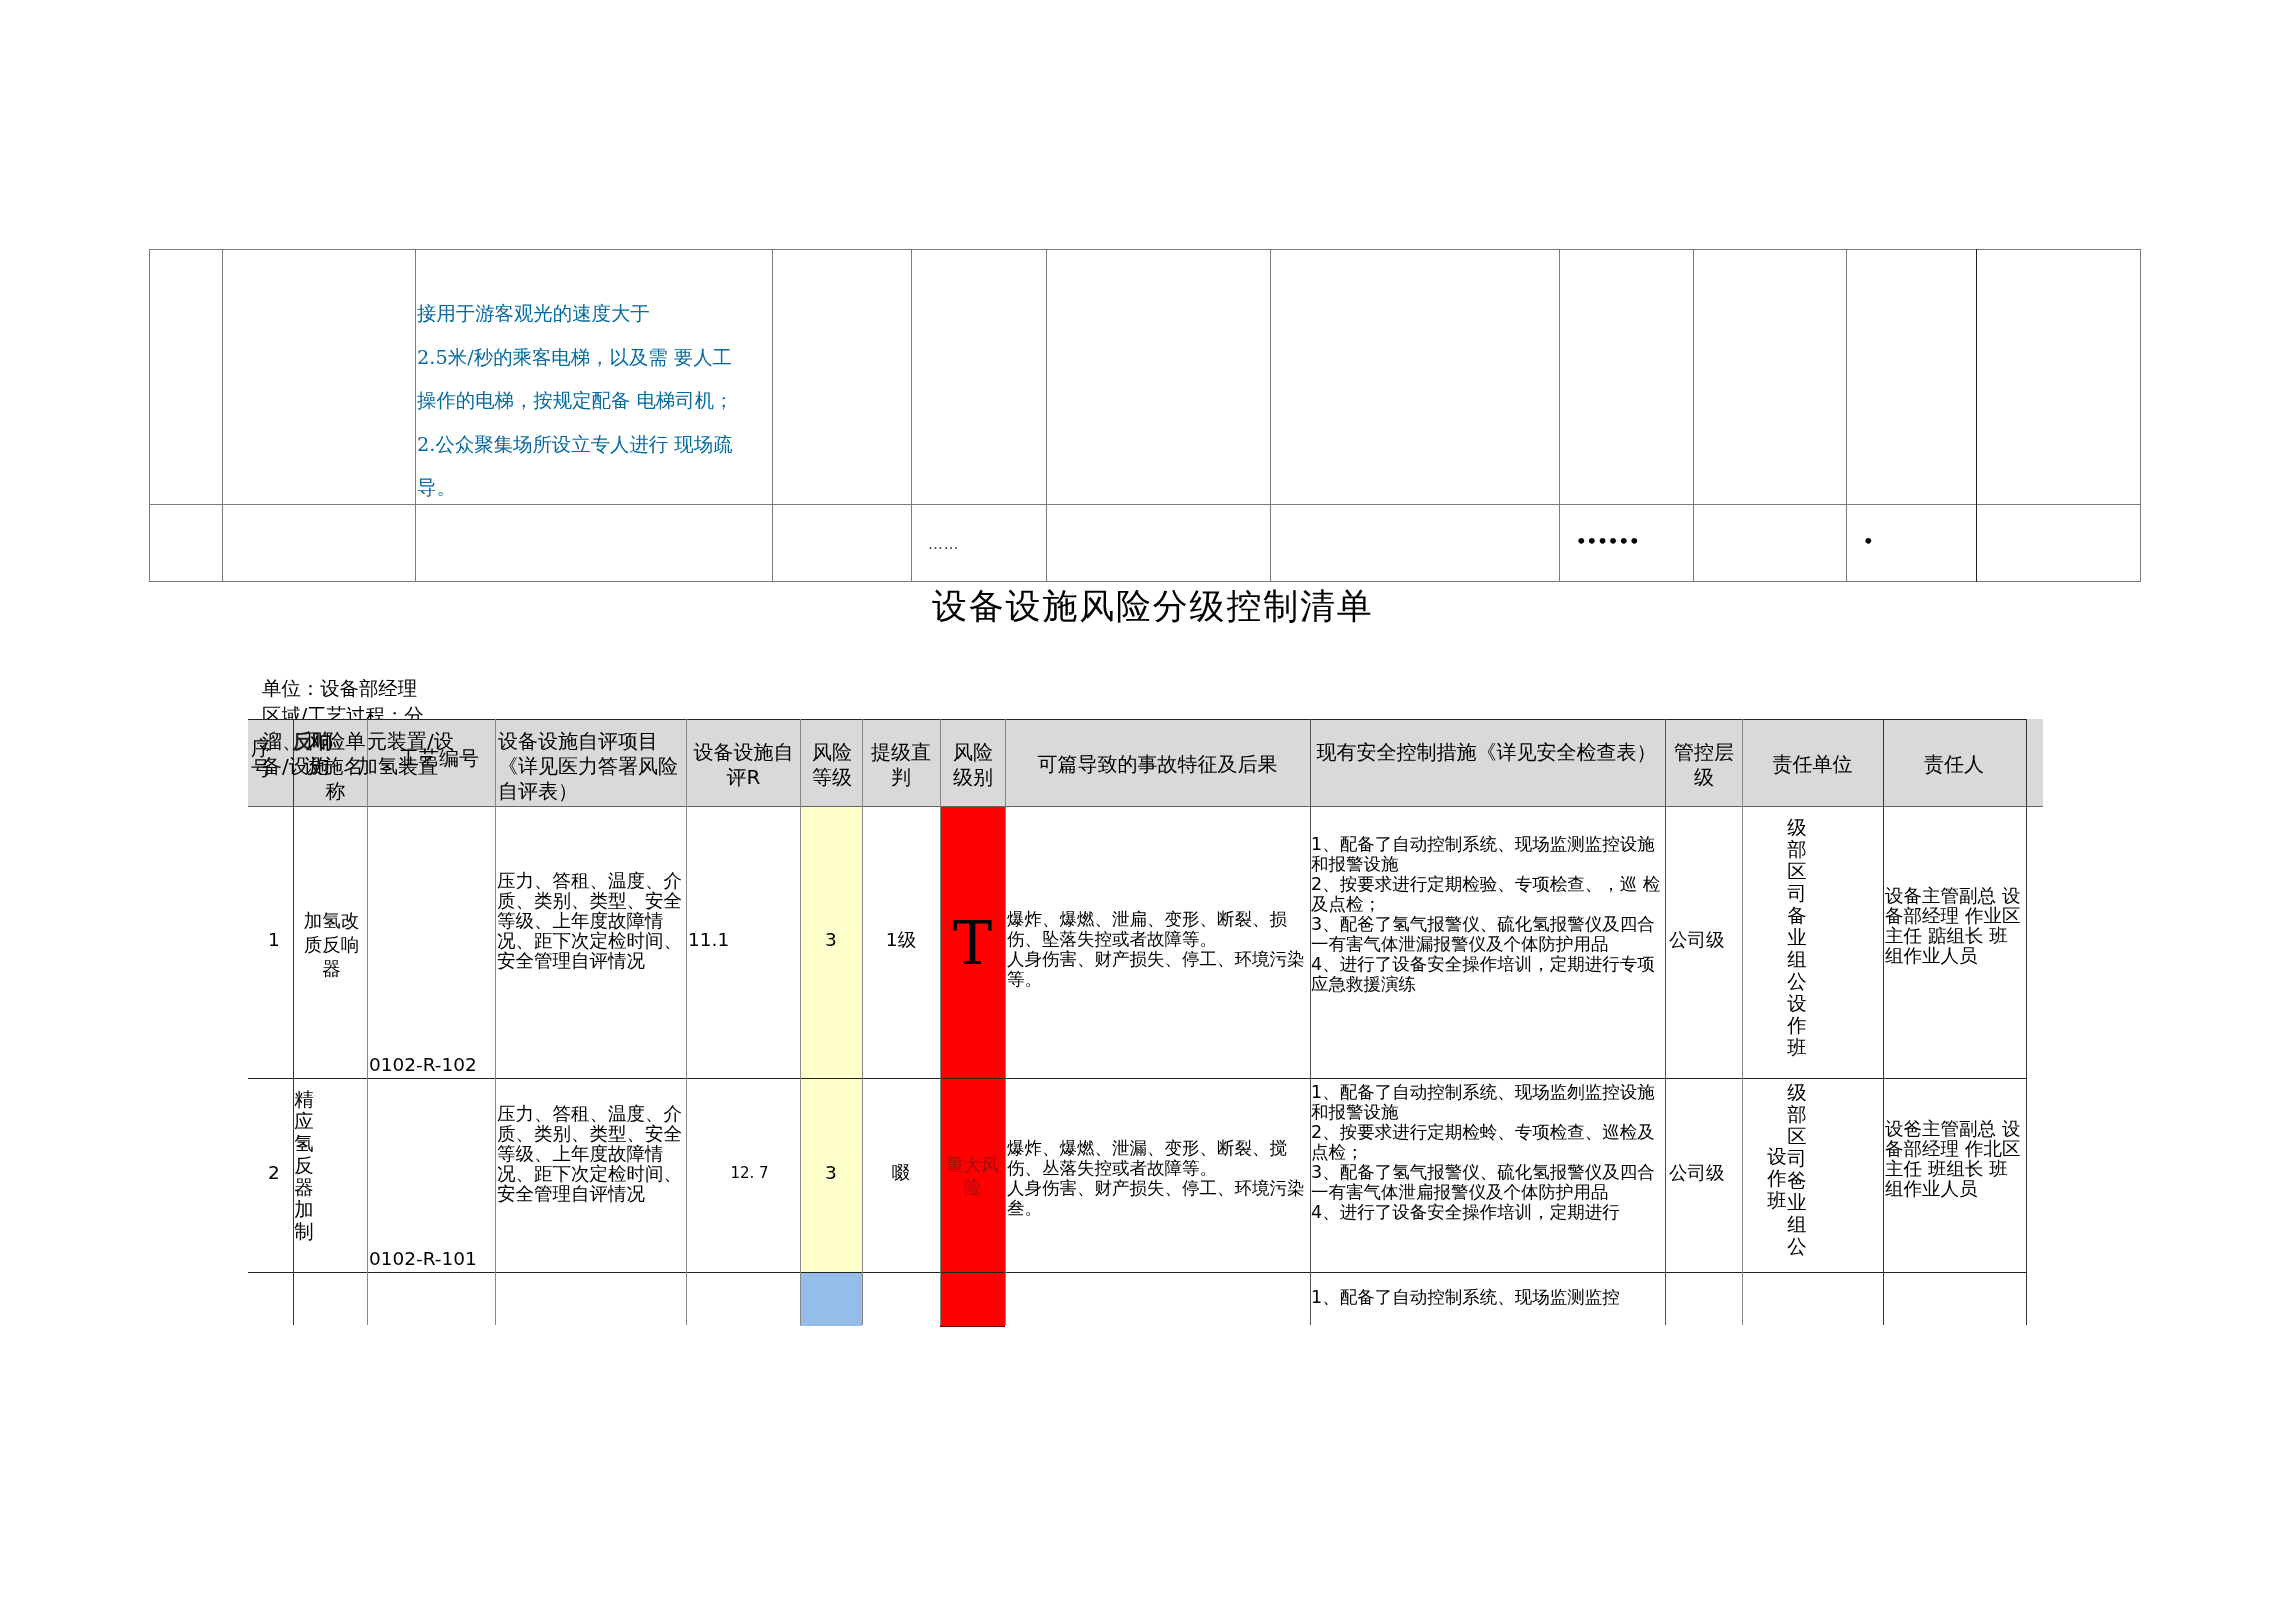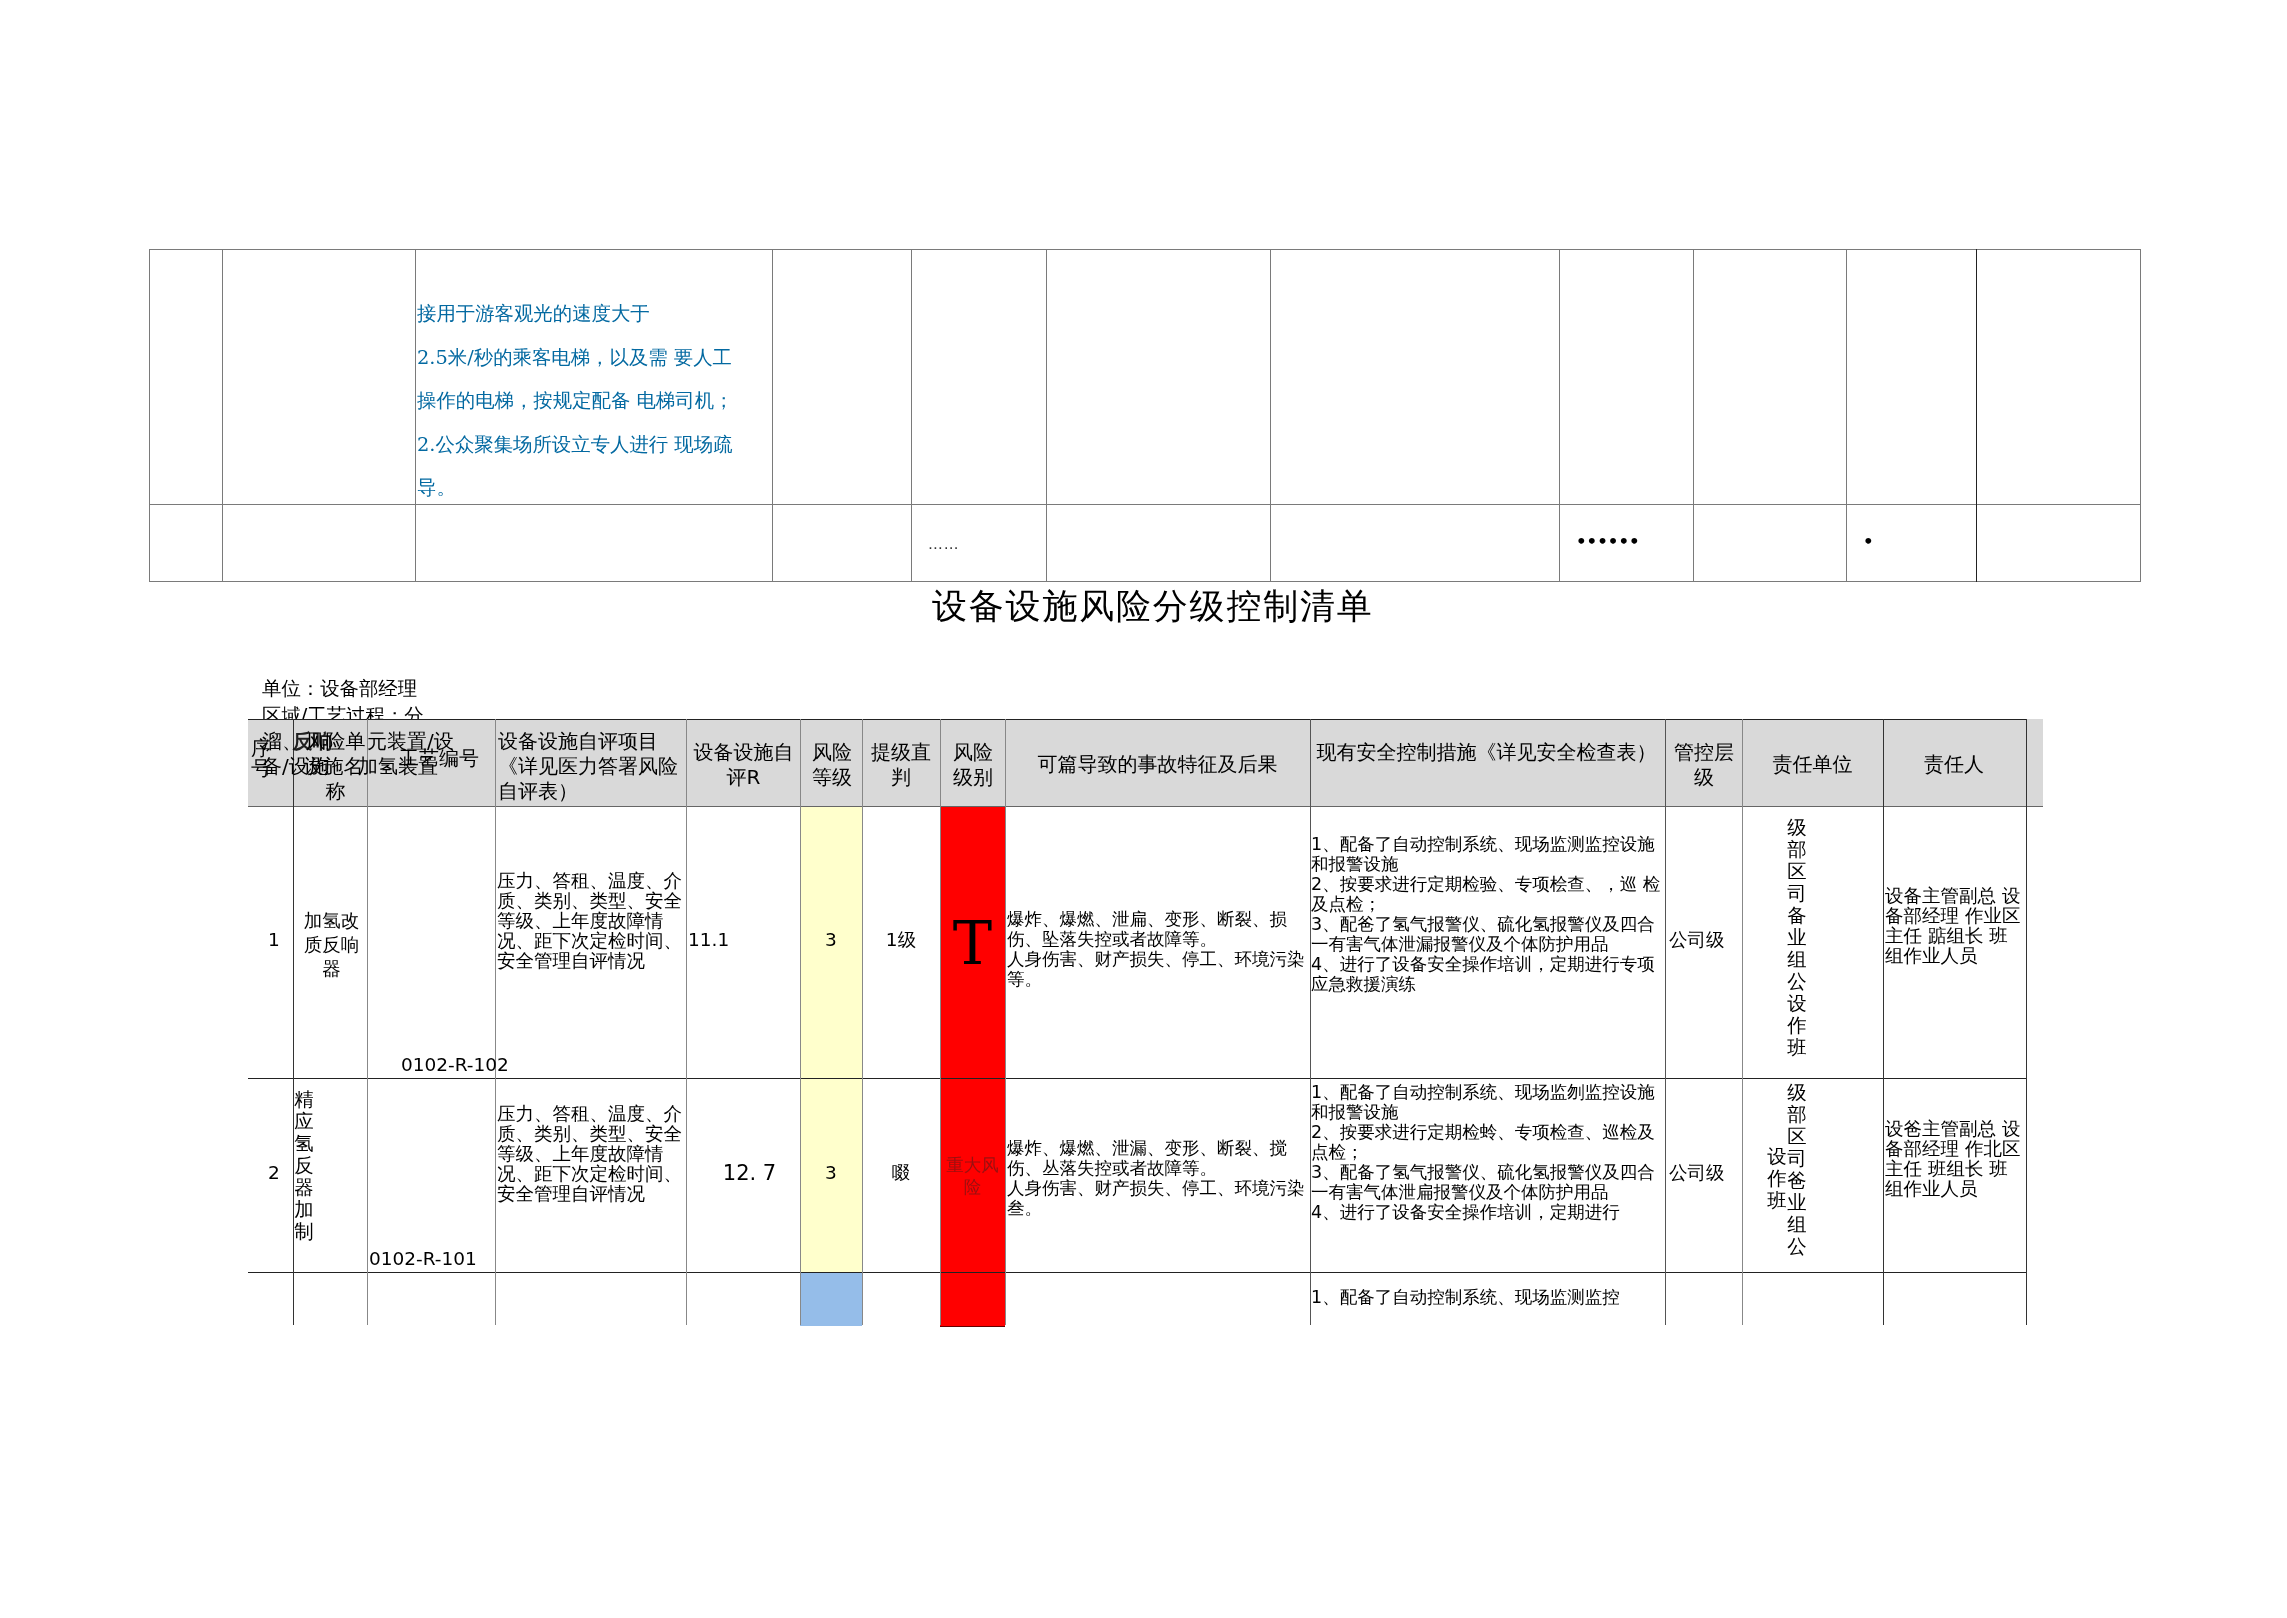--- a/index.html
+++ b/index.html
@@ -104,21 +104,21 @@
   <div class="htext" style="left:946px;top:740px;width:54px;">风险级别</div>
   <div class="htext" style="left:1007px;top:752px;width:301px;">可篇导致的事故特征及后果</div>
   <div class="htext" style="left:1311px;top:740px;width:351px;">现有安全控制措施《详见安全检查表）</div>
   <div class="htext" style="left:1671px;top:740px;width:66px;">管控层级</div>
   <div class="htext" style="left:1744px;top:752px;width:137px;">责任单位</div>
   <div class="htext" style="left:1885px;top:752px;width:138px;">责任人</div>
 
   <div>
     <div class="ctext" style="left:268px;top:930px;font-size:18.5px;">1</div>
     <div class="ctext" style="left:301px;top:909px;width:61px;text-align:center;font-size:18.5px;line-height:24px;">加氢改质反响器</div>
-    <div class="ctext" style="left:369px;top:1055px;font-size:18.5px;padding-left:32px;">0102-R-102</div>
+    <div class="ctext" style="left:369px;top:1055px;font-size:18.5px;">0102-R-102</div>
     <div class="ctext" style="left:497px;top:871px;width:185px;font-size:18.5px;">压力、答租、温度、介质、类别、类型、安全等级、上年度故障情况、距下次定检时间、安全管理自评情况</div>
     <div class="ctext" style="left:688px;top:930px;width:111px;text-align:left;font-size:18.5px;">11.1</div>
     <div class="ctext" style="left:800px;top:930px;width:62px;text-align:center;font-size:18.5px;">3</div>
     <div class="ctext" style="left:862px;top:930px;width:78px;text-align:center;font-size:18.5px;">1级</div>
     <div class="abs" style="left:940px;top:914px;width:65px;text-align:center;font-family:'DejaVu Serif','Liberation Serif',serif;font-size:59px;line-height:59px;">T</div>
     <div class="ctext" style="left:1007px;top:909px;width:301px;white-space:pre-wrap;">爆炸、爆燃、泄扁、变形、断裂、损伤、坠落失控或者故障等。
 人身伤害、财产损失、停工、环境污染等。</div>
     <div class="ctext" style="left:1311px;top:834px;width:351px;white-space:pre-wrap;">1、配备了自动控制系统、现场监测监控设施和报警设施
 2、按要求进行定期检验、专项桧查、，巡 检及点检；
 3、配爸了氢气报警仪、硫化氢报警仪及四合一有害气体泄漏报警仪及个体防护用品
@@ -126,21 +126,21 @@
     <div class="ctext" style="left:1669px;top:930px;font-size:18.5px;">公司级</div>
     <div class="vtext" style="left:1786px;top:817px;">级部区 司备业组 公设作班</div>
     <div class="ctext" style="left:1885px;top:886px;width:138px;font-size:18.5px;">设备主管副总 设备部经理 作业区主任 踮组长 班组作业人员</div>
   </div>
 
   <div>
     <div class="ctext" style="left:268px;top:1163px;font-size:18.5px;">2</div>
     <div class="vtext" style="left:293px;top:1089px;">精应 氢反器 加制</div>
     <div class="ctext" style="left:369px;top:1249px;font-size:18.5px;">0102-R-101</div>
     <div class="ctext" style="left:497px;top:1104px;width:185px;font-size:18.5px;">压力、答租、温度、介质、类别、类型、安全等级、上年度故障情况、距下次定检时间、安全管理自评情况</div>
-    <div class="ctext" style="left:688px;top:1163px;width:123px;text-align:center;font-size:21px;">12. 7</div>
+    <div class="ctext" style="left:688px;top:1163px;width:123px;text-align:center;font-size:15px;">12. 7</div>
     <div class="ctext" style="left:800px;top:1163px;width:62px;text-align:center;font-size:18.5px;">3</div>
     <div class="ctext" style="left:862px;top:1163px;width:78px;text-align:center;font-size:18.5px;">啜</div>
     <div class="ctext" style="left:940px;top:1154px;width:65px;text-align:center;color:#9a1010;font-size:17.5px;line-height:22px;">重大风险</div>
     <div class="ctext" style="left:1007px;top:1138px;width:301px;white-space:pre-wrap;">爆炸、爆燃、泄漏、变形、断裂、搅伤、丛落失控或者故障等。
 人身伤害、财产损失、停工、环境污染叁。</div>
     <div class="ctext" style="left:1311px;top:1082px;width:351px;white-space:pre-wrap;overflow:hidden;height:188px;">1、配备了自动控制系统、现场监刎监控设施和报警设施
 2、按要求进行定期检蛉、专项检查、巡检及点检；
 3、配备了氢气报警仪、硫化氢报警仪及四合一有害气体泄扁报警仪及个体防护用品
 4、进行了设备安全操作培训，定期进行</div>
     <div class="ctext" style="left:1669px;top:1163px;font-size:18.5px;">公司级</div>

